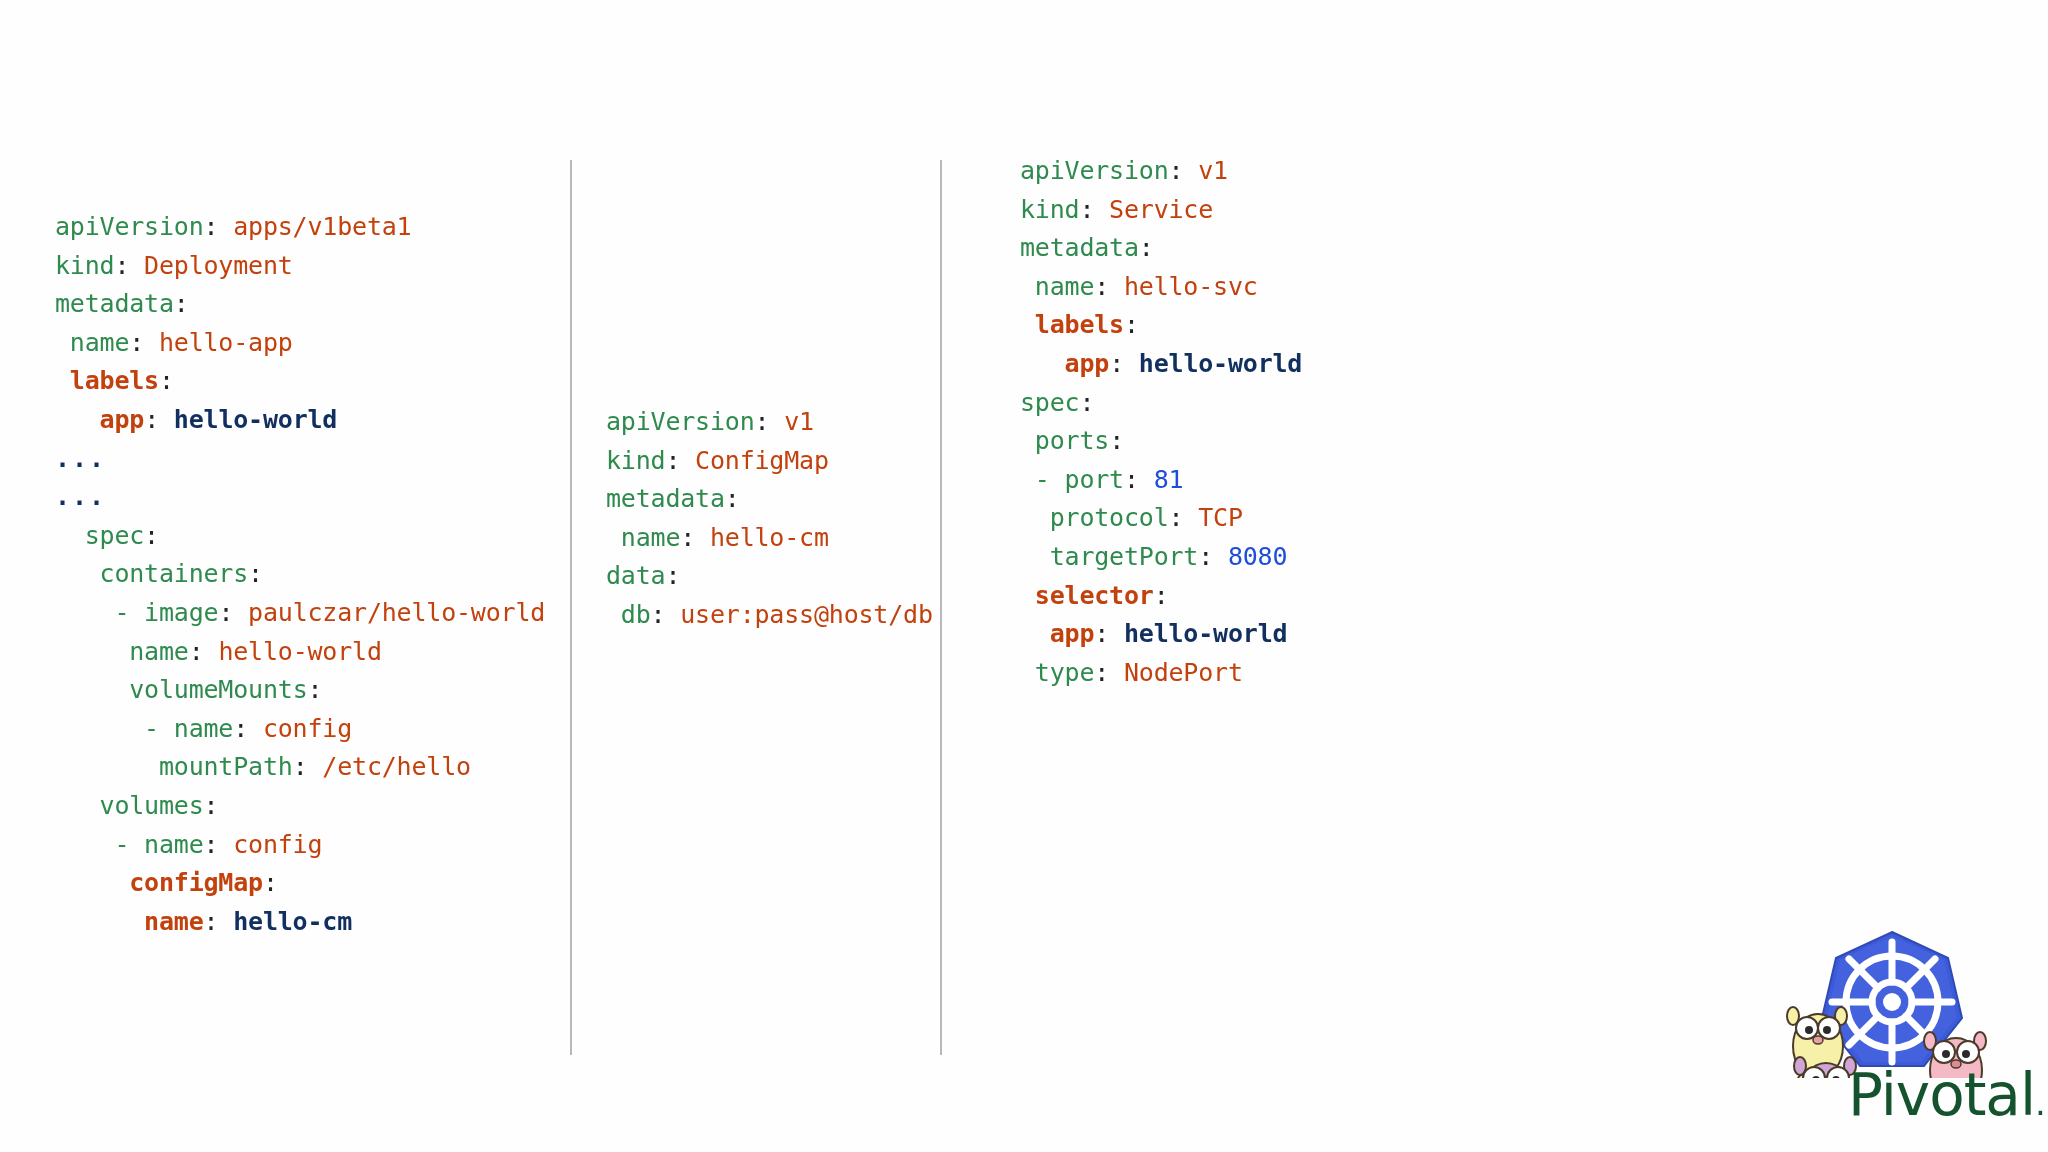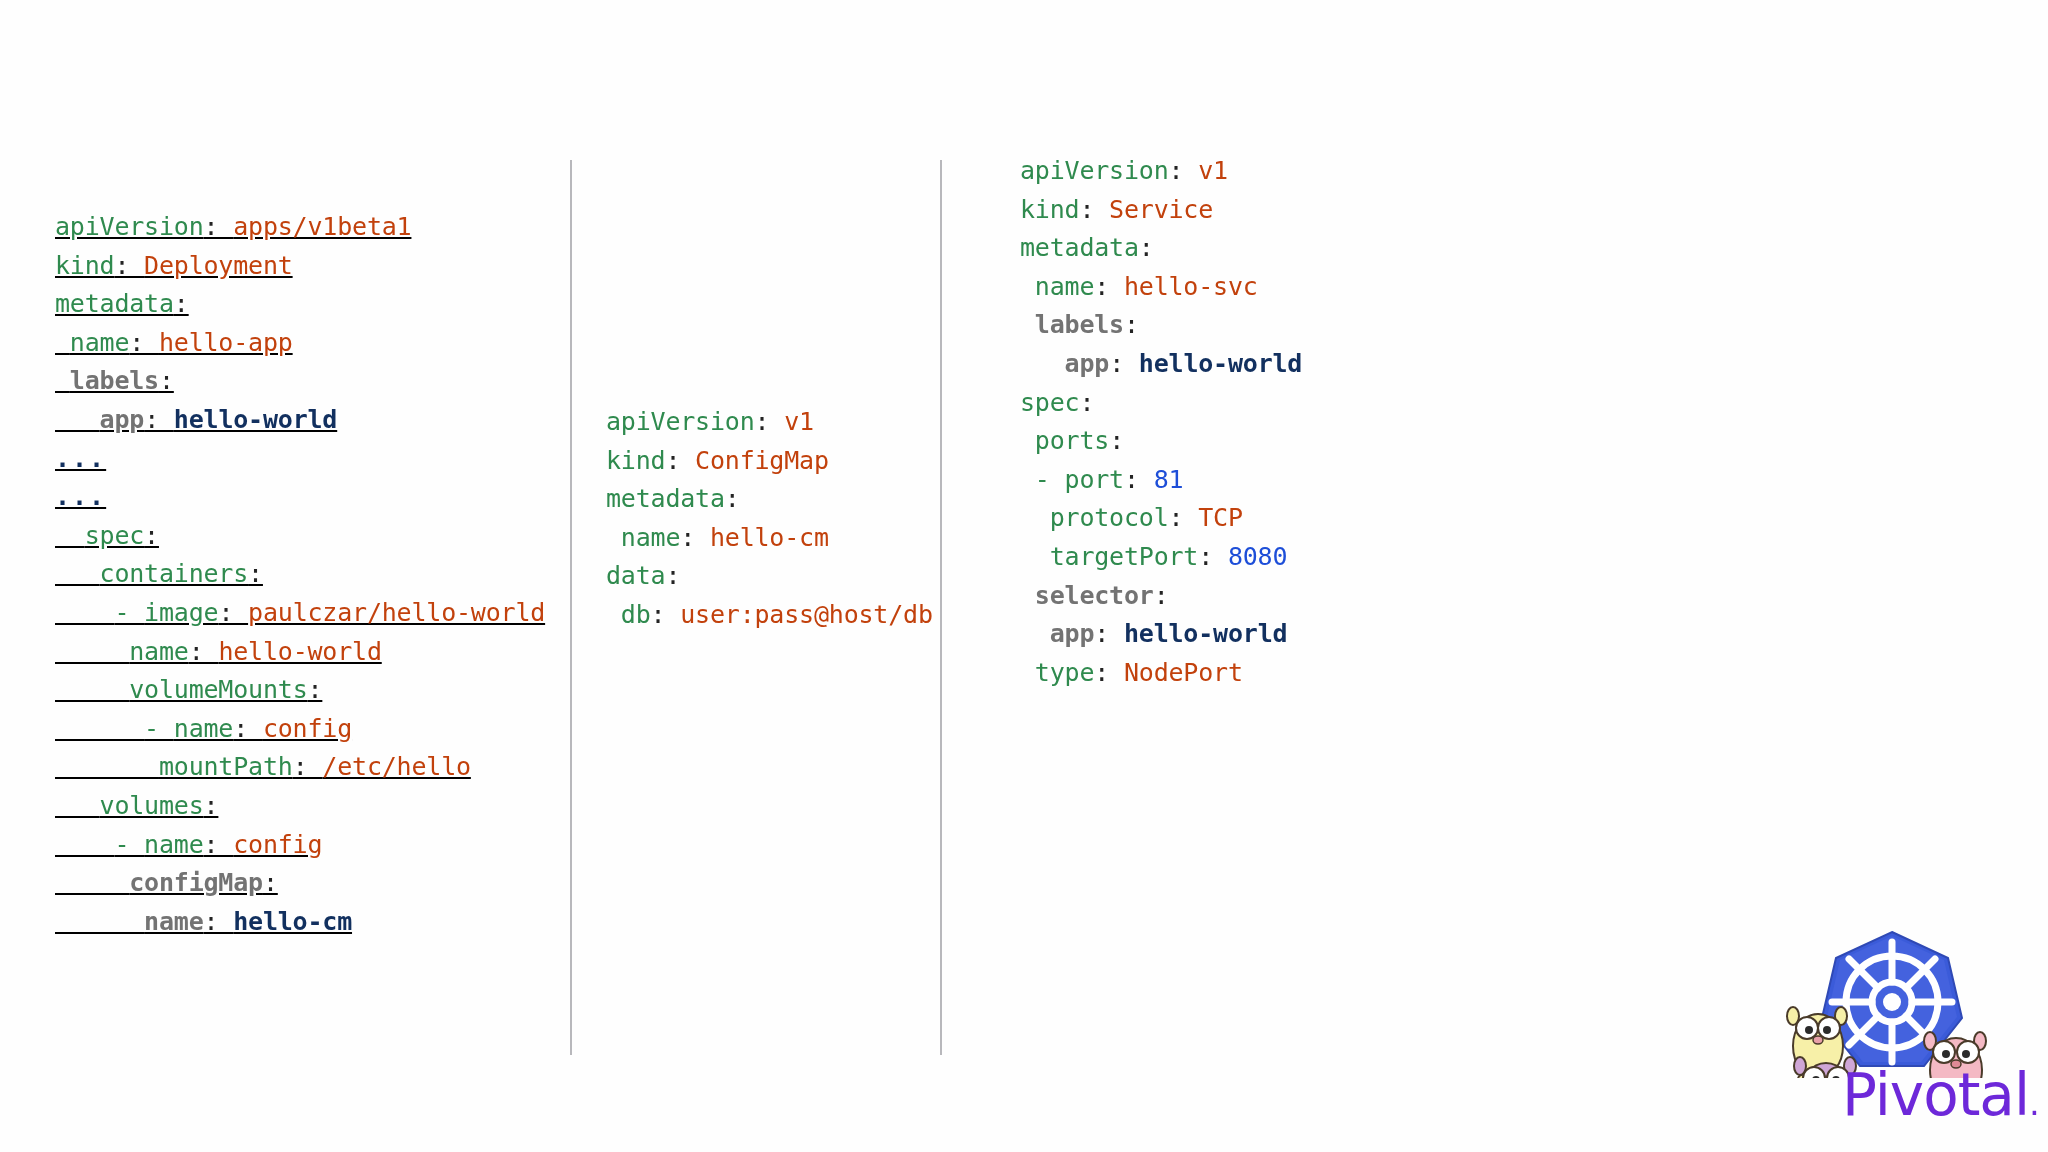--- a/index.html
+++ b/index.html
@@ -34,56 +34,56 @@
 
   
   .yaml-col {
     position: absolute;
     white-space: pre;
     font-family: "DejaVu Sans Mono", "Liberation Mono", monospace;
     font-size: 25px;
     line-height: 38.6px;
     letter-spacing: -0.2px;
   }
-  #col-deployment { left: 55px;  top: 208px; text-decoration: underline; }
+  #col-deployment { left: 55px;  top: 208px; }
   #col-configmap  { left: 606px; top: 403px; }
   #col-service    { left: 1020px; top: 152px; }
 
   .yaml-line {
     display: block;
     height: 38.6px;
   }
 
   
   .k   { color: #2f8a4e; }            
-  .kb  { color: #737373; font-weight: bold; }  
+  .kb  { color: #c2410c; font-weight: bold; }  
   .v   { color: #c2410c; }            
   .vb  { color: #12305f; font-weight: bold; }  
   .num { color: #1d4ed8; }            
   .p   { color: #232323; }            
   .dots{ color: #12305f; font-weight: bold; letter-spacing: 2px; }
 
   
   #logo-block {
     position: absolute;
     left: 1782px;
     top: 928px;
     width: 262px;
     height: 220px;
   }
   #logo-block svg { display: block; }
 
   .pivotal-word {
     position: absolute;
-    left: 60px;
+    left: 66px;
     top: 138px;
     font-family: "DejaVu Sans", "Liberation Sans", sans-serif;
     font-size: 58px;
     font-weight: 500;
-    color: #6d28d9;
+    color: #14532d;
     letter-spacing: -1px;
     line-height: 1;
   }
   .pivotal-word .dot { font-size: 34px; }
 </style>
 </head>
 <body>
 
 <div class="slide">
 

